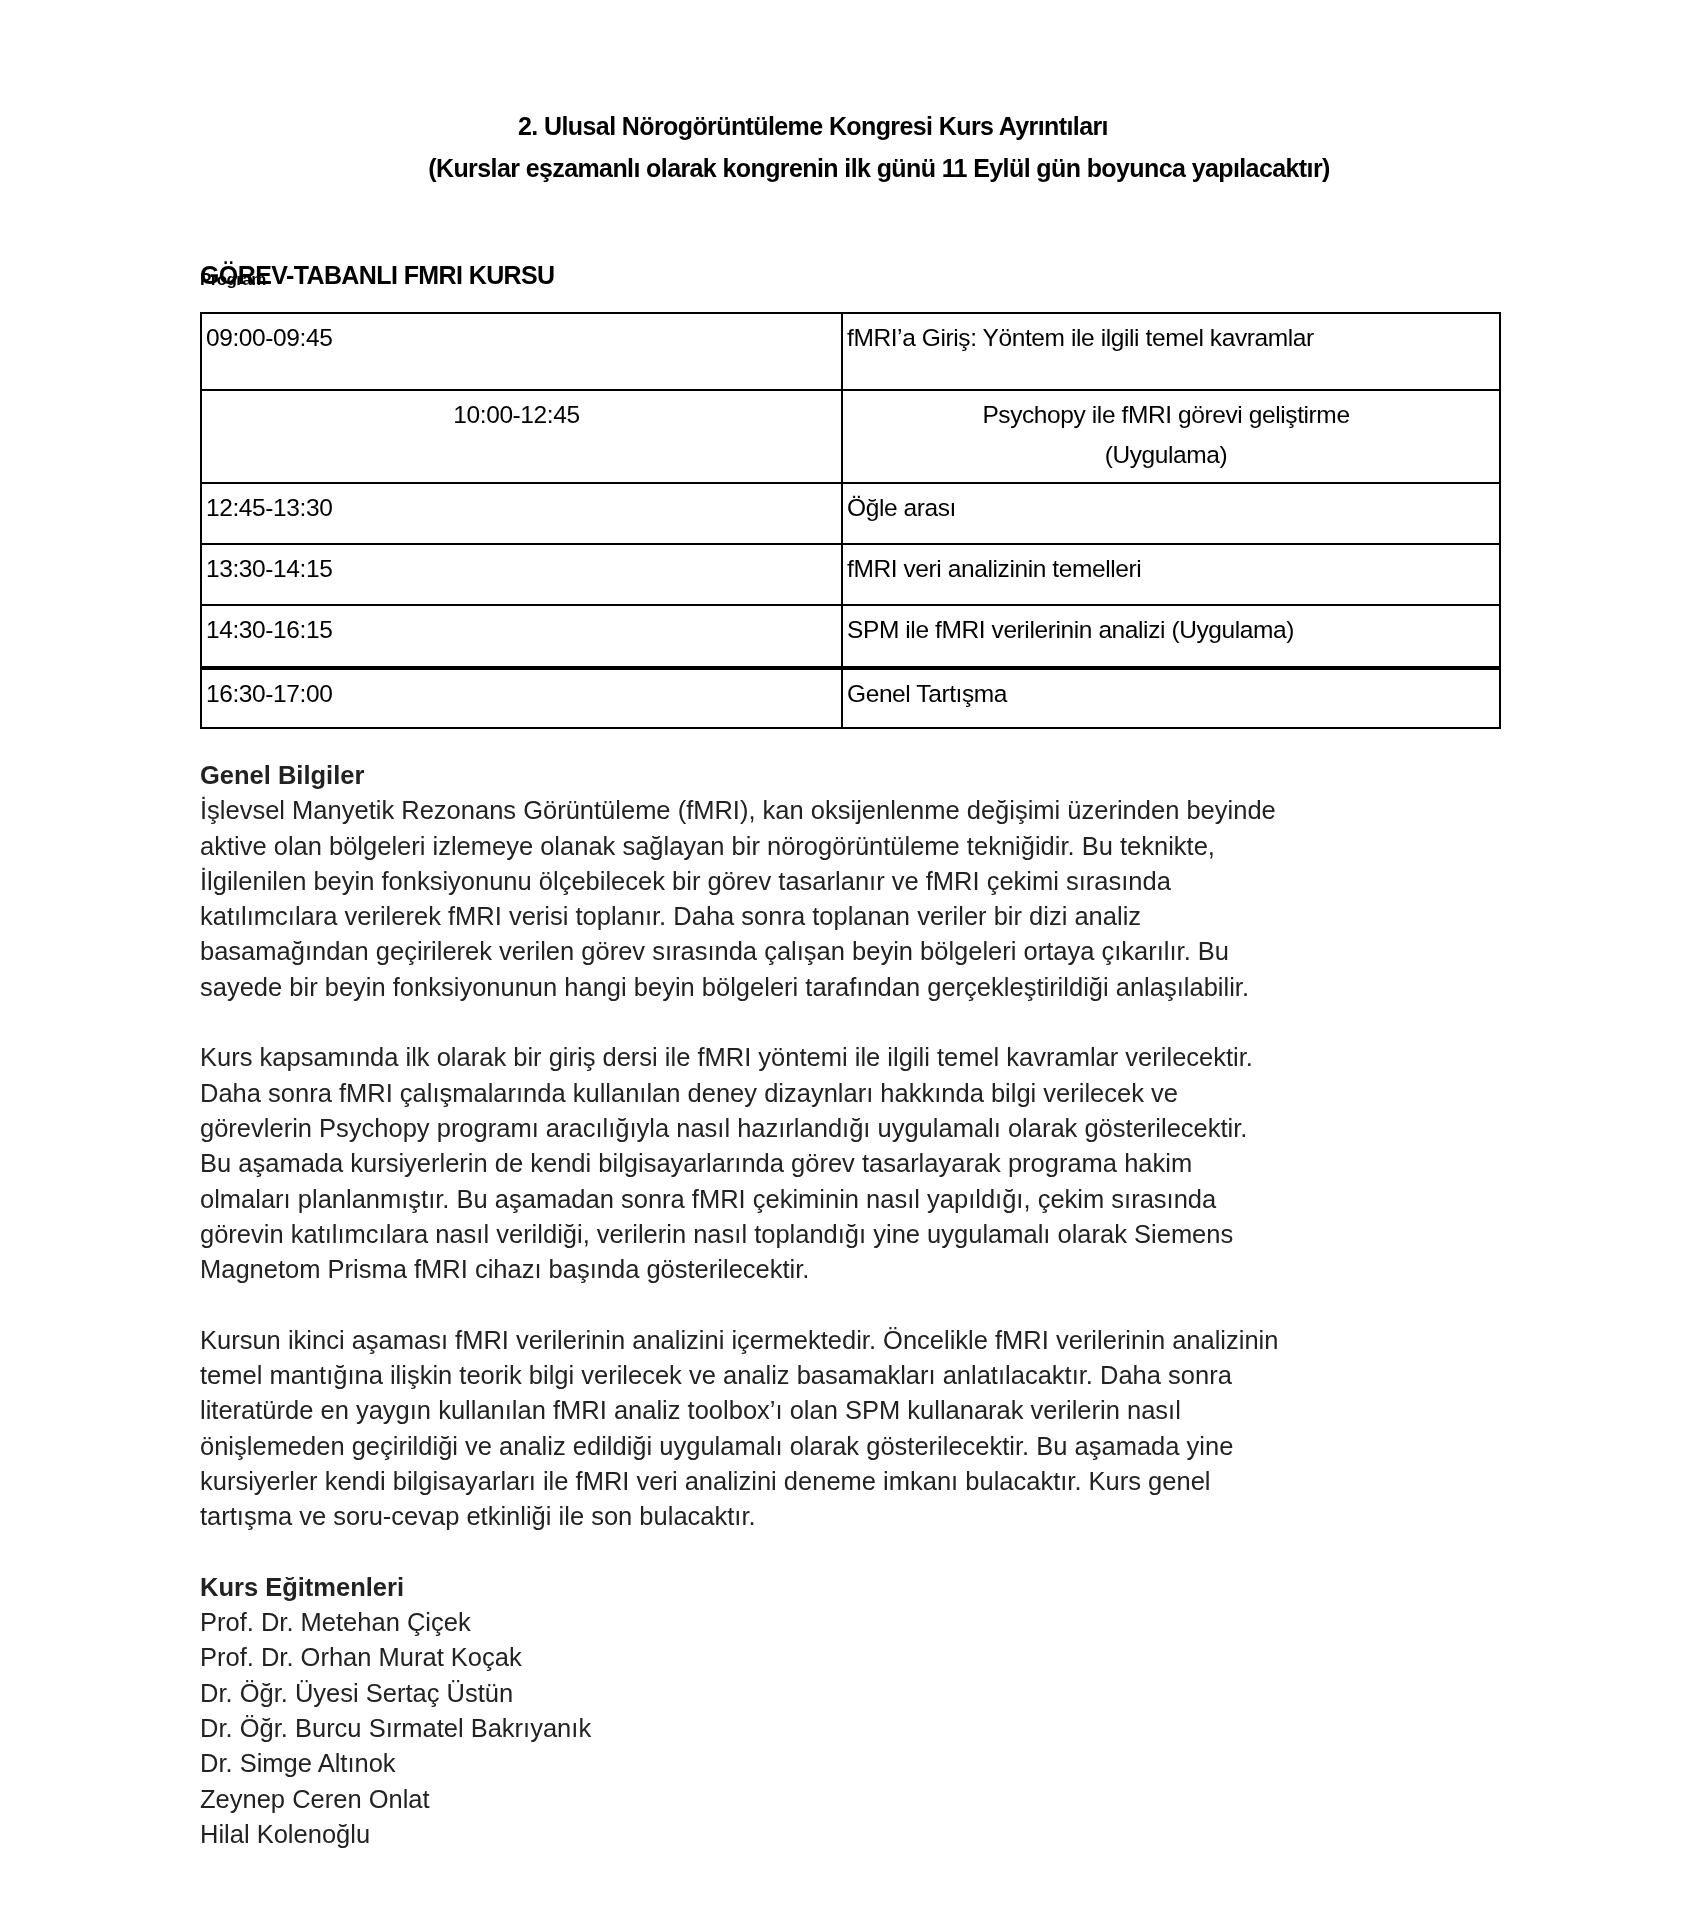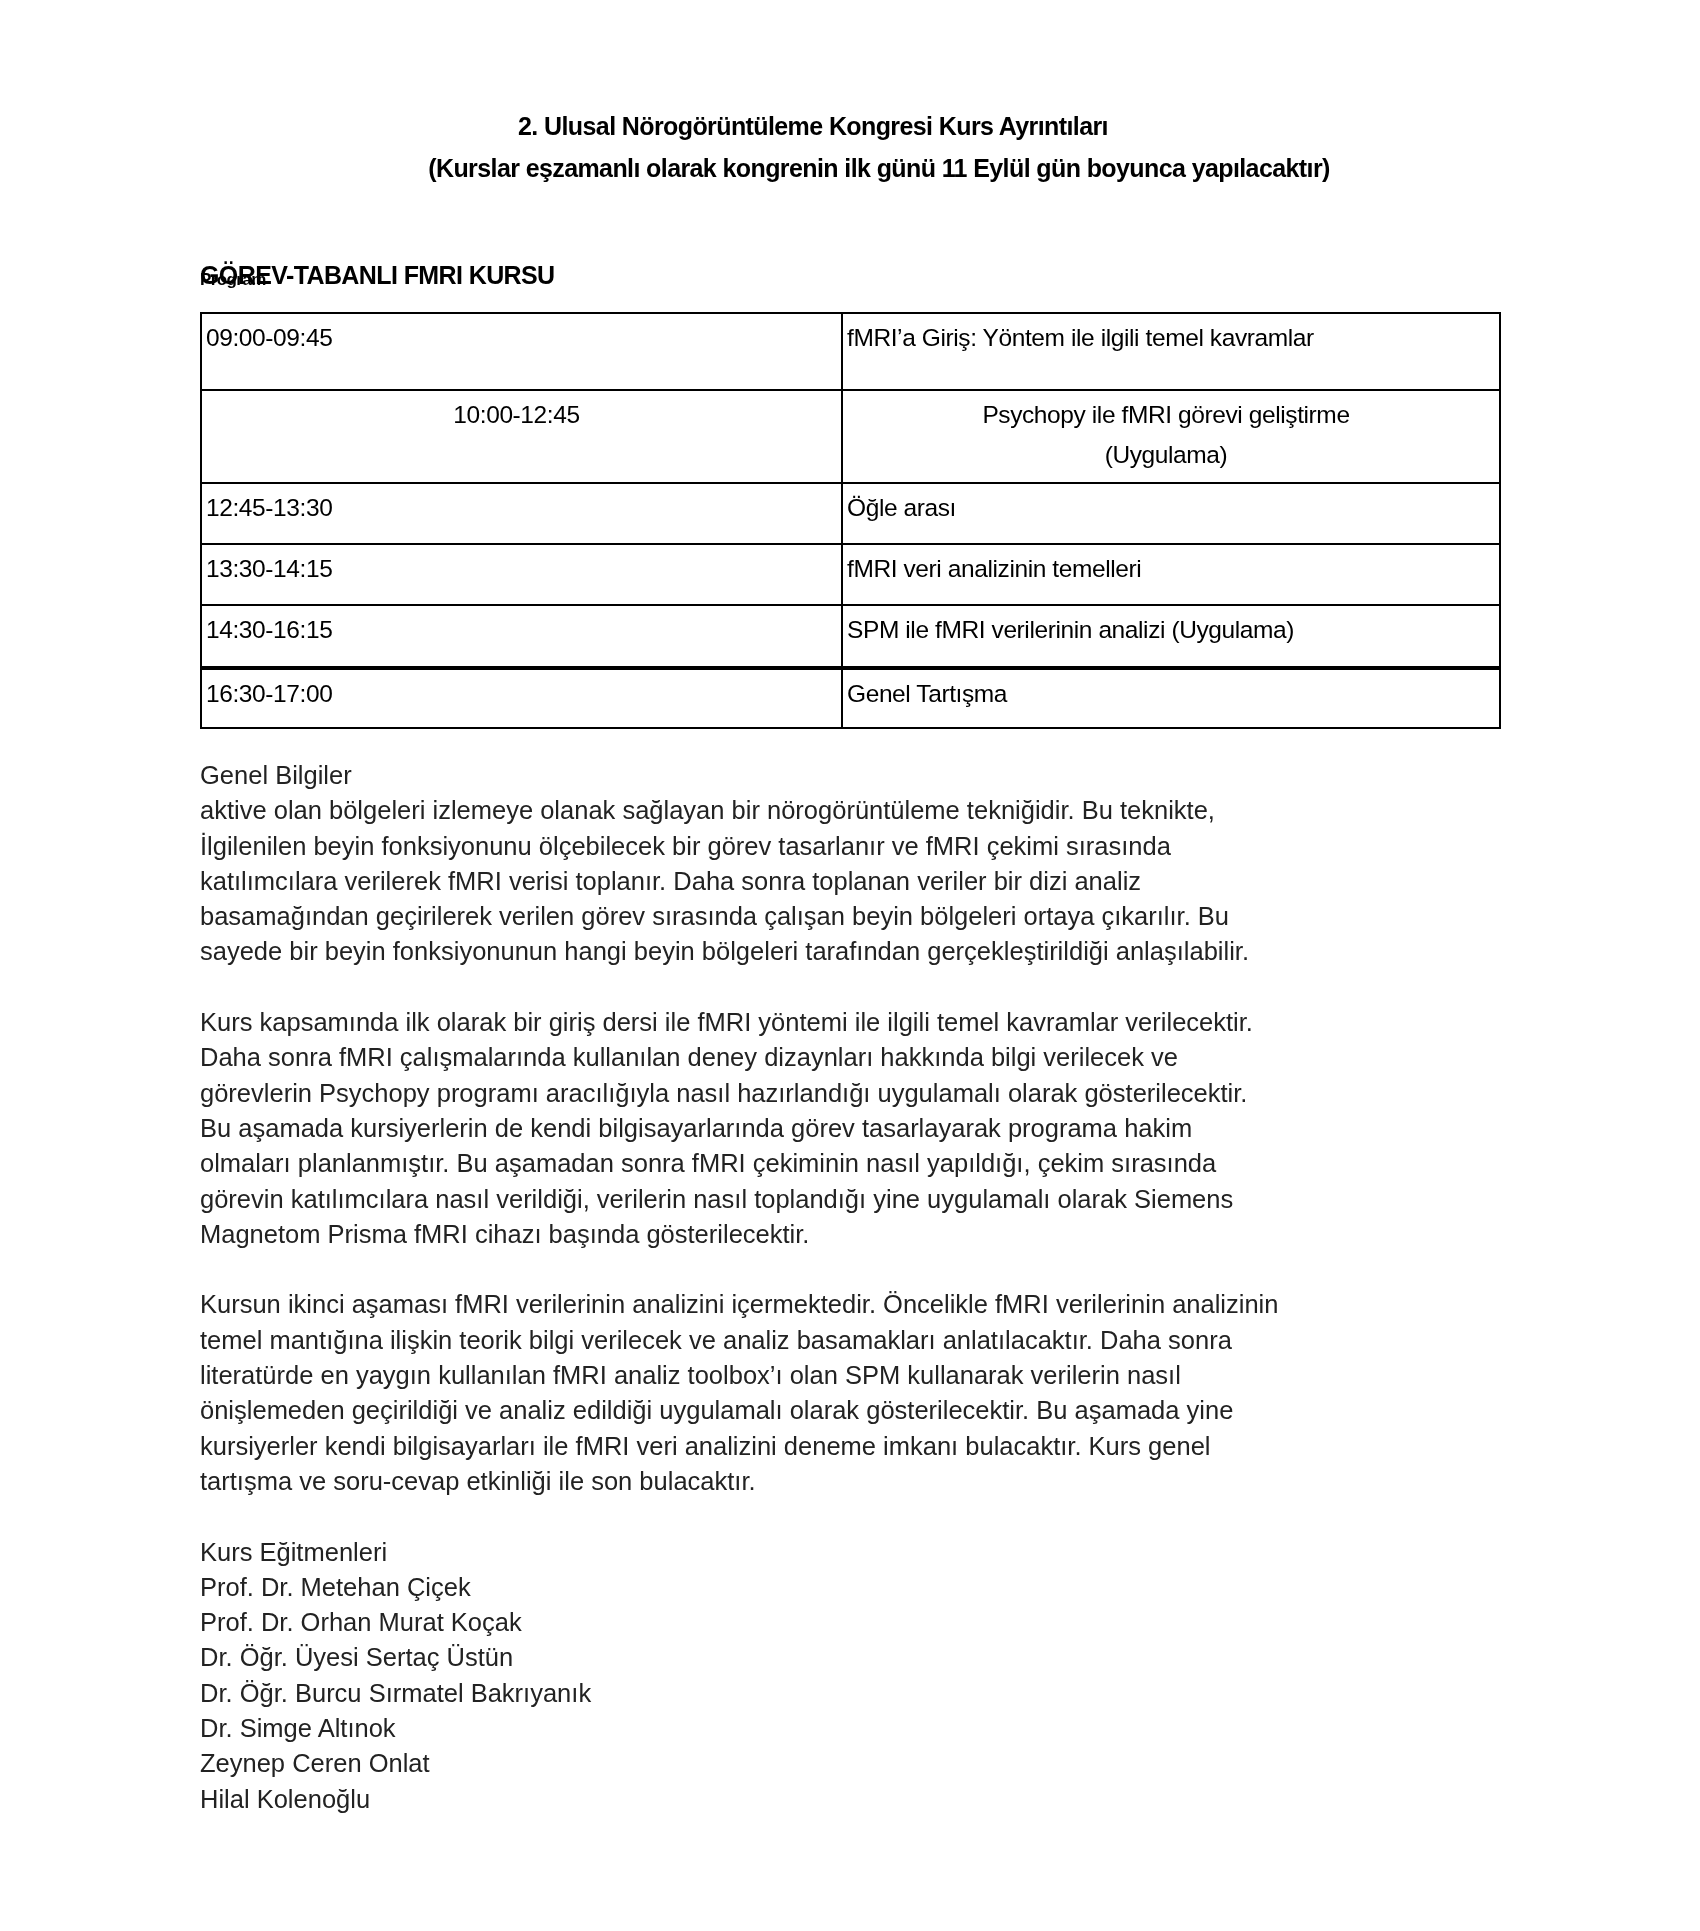--- a/index.html
+++ b/index.html
@@ -20,21 +20,21 @@
   table.prog td.time { width: 621px; }
   table.prog tr.r0 td { height: 71px; }
   table.prog tr.r1 td { height: 87px; text-align: center; }
   table.prog tr.r2 td { height: 55px; }
   table.prog tr.r3 td { height: 55px; }
   table.prog tr.r4 td { height: 56px; }
   table.prog tr.r5 td { height: 53px; }
   table.prog tr.r5 td { border-top-width: 4px; }
 
   .body { position: absolute; left: 200px; top: 758px; width: 1330px; font-size: 25.5px; line-height: 35.3px; }
-  .body .h { font-weight: normal; }
+  .body .h { font-weight: bold; }
   .body p { margin: 0 0 35.3px 0; }
   .line { display: block; white-space: nowrap; }
   .names .line { white-space: nowrap; }
 </style>
 </head>
 <body>
 
 <div class="page">
 
   <div class="title1 cal">2. Ulusal Nörogörüntüleme Kongresi Kurs Ayrıntıları</div>
@@ -71,20 +71,21 @@
       <tr class="r5">
         <td class="time">16:30-17:00</td>
         <td>Genel Tartışma</td>
       </tr>
     </tbody>
   </table>
 
   <div class="body arial">
     <p>
       <span class="line h">Genel Bilgiler</span>
+      <span class="line">İşlevsel Manyetik Rezonans Görüntüleme (fMRI), kan oksijenlenme değişimi üzerinden beyinde</span>
       <span class="line">aktive olan bölgeleri izlemeye olanak sağlayan bir nörogörüntüleme tekniğidir. Bu teknikte,</span>
       <span class="line">İlgilenilen beyin fonksiyonunu ölçebilecek bir görev tasarlanır ve fMRI çekimi sırasında</span>
       <span class="line">katılımcılara verilerek fMRI verisi toplanır. Daha sonra toplanan veriler bir dizi analiz</span>
       <span class="line">basamağından geçirilerek verilen görev sırasında çalışan beyin bölgeleri ortaya çıkarılır. Bu</span>
       <span class="line">sayede bir beyin fonksiyonunun hangi beyin bölgeleri tarafından gerçekleştirildiği anlaşılabilir.</span>
     </p>
     <p>
       <span class="line">Kurs kapsamında ilk olarak bir giriş dersi ile fMRI yöntemi ile ilgili temel kavramlar verilecektir.</span>
       <span class="line">Daha sonra fMRI çalışmalarında kullanılan deney dizaynları hakkında bilgi verilecek ve</span>
       <span class="line">görevlerin Psychopy programı aracılığıyla nasıl hazırlandığı uygulamalı olarak gösterilecektir.</span>

